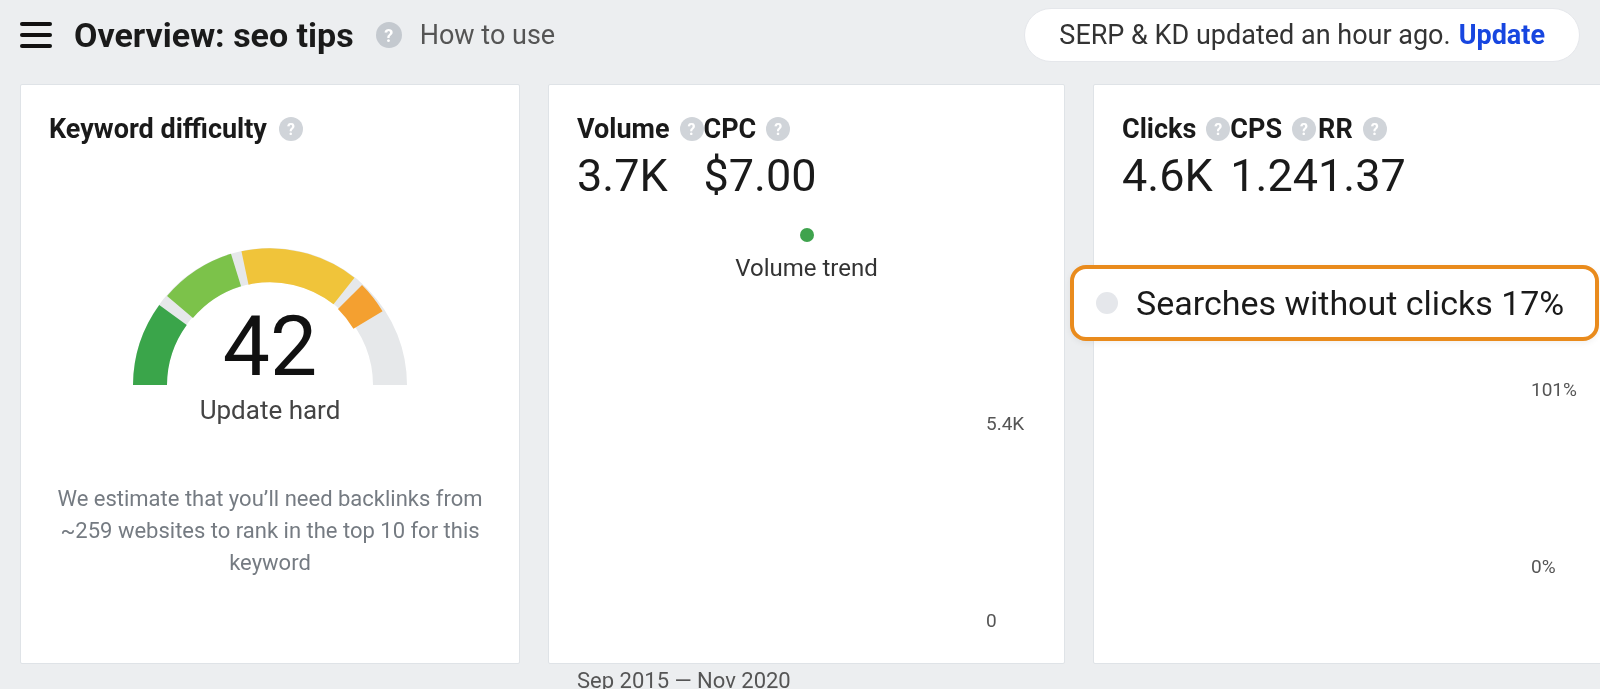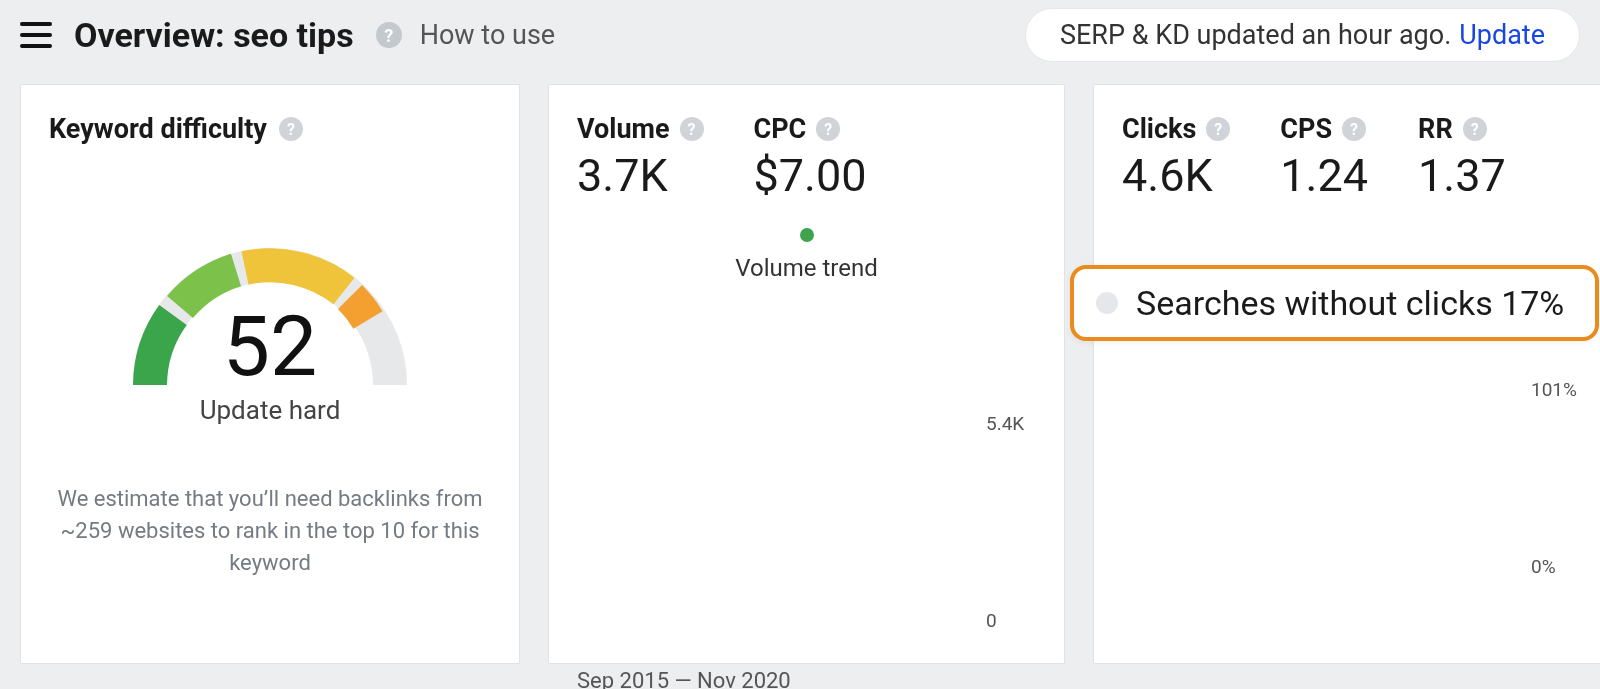--- a/index.html
+++ b/index.html
@@ -42,21 +42,21 @@
     width:26px;height:26px;border-radius:50%;background:#c4c9cf;color:#fff;
     display:inline-flex;align-items:center;justify-content:center;font-size:18px;font-weight:700;
   }
   .howto{font-size:27px;color:#555;margin-left:-4px;}
   .pill{
     margin-left:auto;
     background:#fff;border:1px solid #e5e7eb;border-radius:32px;
     padding:10px 34px;font-size:27px;color:#333;
     display:flex;align-items:center;gap:8px;
   }
-  .pill a{color:var(--blue-link);font-weight:400;text-decoration:none;}
+  .pill a{color:var(--blue-link);font-weight:700;text-decoration:none;}
 
   
   .row{
     display:grid;
     grid-template-columns: 500px 517px 517px;
     gap:28px;
     padding:20px 20px 0 20px;
   }
   .card{
     background:var(--card);
@@ -72,21 +72,21 @@
     display:inline-flex;align-items:center;justify-content:center;font-size:16px;font-weight:700;
   }
 
   
   .gauge-wrap{display:flex;flex-direction:column;align-items:center;margin-top:70px;}
   .gauge-label{font-size:26px;color:#444;margin-top:0px;}
   .kd-val{font-size:84px;font-weight:400;color:#111;line-height:1;margin-top:-14px;}
   .kd-desc{font-size:22px;color:#757b82;text-align:center;line-height:1.45;margin-top:58px;padding:0 4px;}
 
   
-  .metrics{display:flex;gap:50px;}
+  .metrics{display:flex;}
   .metric-label{font-size:27px;font-weight:700;display:flex;align-items:center;gap:10px;}
   .metric-val{font-size:45px;font-weight:400;margin-top:4px;}
 
   .legend{display:flex;align-items:center;gap:12px;margin-top:26px;font-size:24px;color:#333;flex-direction:column;}
   .dot{width:14px;height:14px;border-radius:50%;display:inline-block;}
   .dot.green{background:#3fa34d;}
   .dot.grey{background:#e5e7eb;}
   .dot.yellow{background:#f5c518;}
   .dot.purple{background:#8e44ad;}
   .dot.blue{background:#3b82f6;}
@@ -154,21 +154,21 @@
         <path d="M 40 170 A 120 120 0 0 1 280 170" stroke="#e6e8ea" stroke-width="34" fill="none" stroke-linecap="butt"></path>
 
         <path d="M 40 170 A 120 120 0 0 1 63 100" stroke="#3aa54a" stroke-width="34" fill="none"></path>
 
         <path d="M 70 92 A 120 120 0 0 1 126 55" stroke="#7cc24a" stroke-width="34" fill="none"></path>
 
         <path d="M 135 53 A 120 120 0 0 1 234 76" stroke="#f0c43a" stroke-width="34" fill="none"></path>
 
         <path d="M 240 82 A 120 120 0 0 1 258 105" stroke="#f4a030" stroke-width="34" fill="none"></path>
       </svg>
-      <div class="kd-val" style="margin-top:-100px;">52</div>
+      <div class="kd-val" style="margin-top:-100px;">42</div>
       <div class="gauge-label" style="margin-top:6px;">Update hard</div>
     </div>
     <div class="kd-desc">We estimate that you’ll need backlinks from ~259 websites to rank in the top 10 for this keyword</div>
   </div>
 
   <div class="card">
     <div class="metrics">
       <div>
         <div class="metric-label">
             <span>Volume</span>

